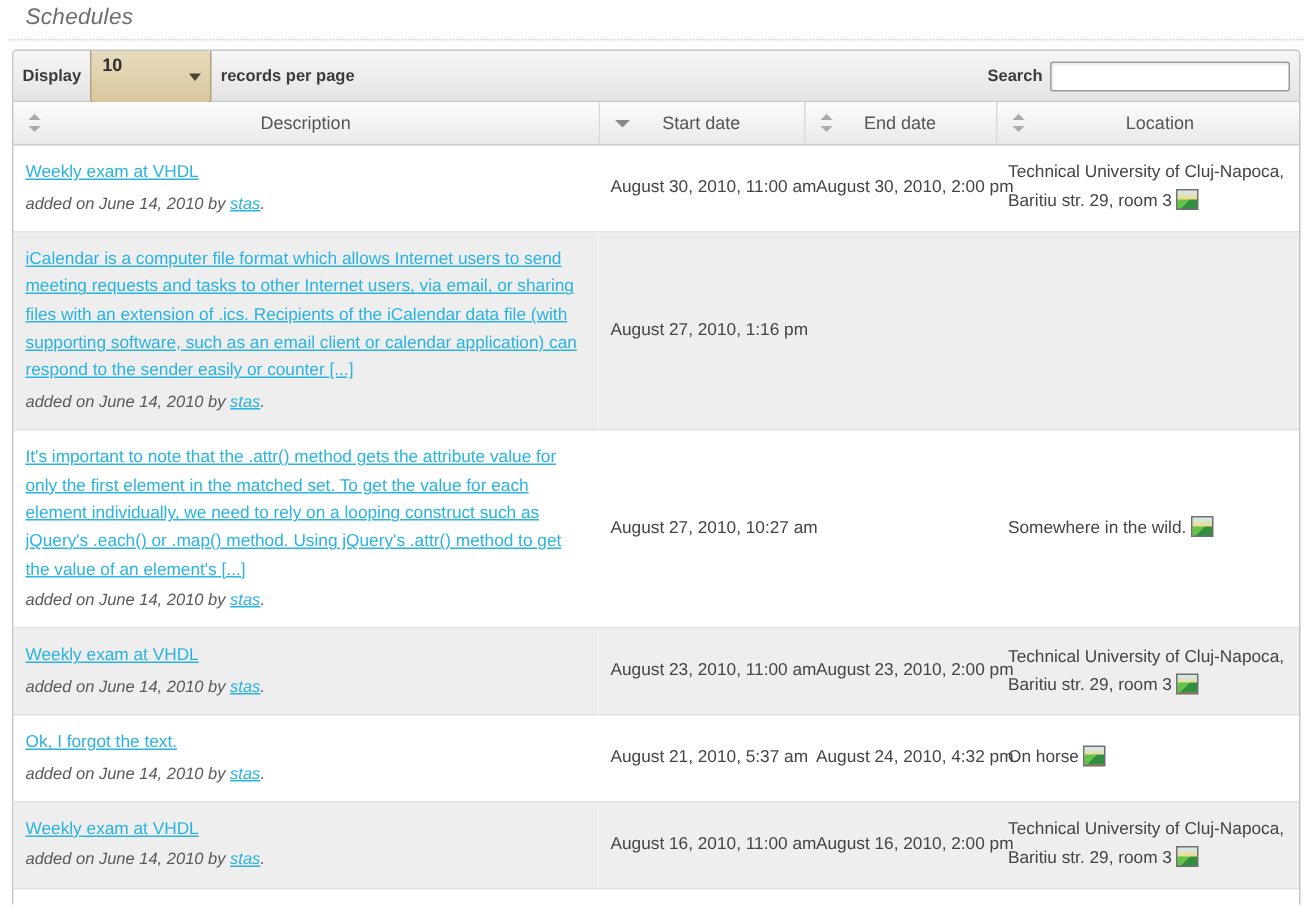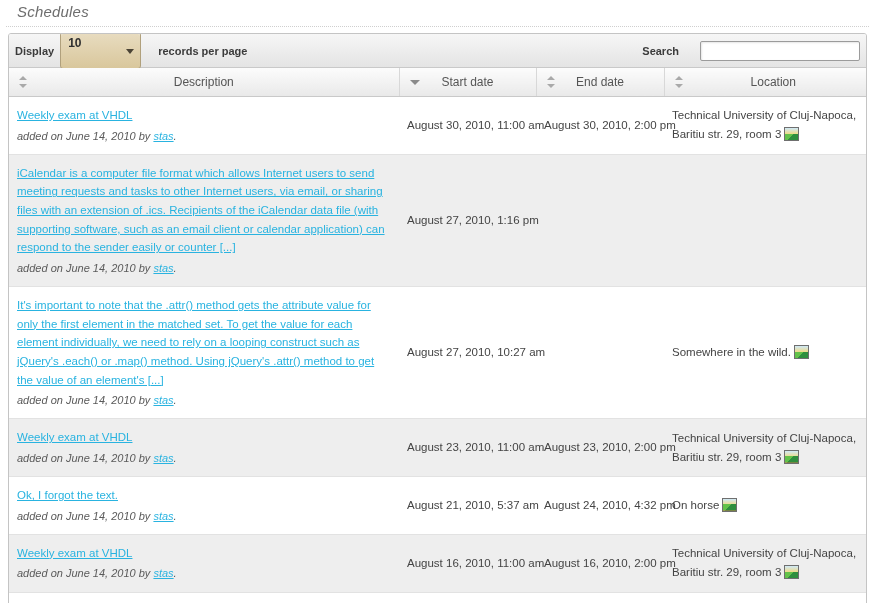--- a/index.html
+++ b/index.html
@@ -49,21 +49,21 @@
     box-sizing: content-box;
   }
   .length-box {
     display: flex;
     align-items: center;
     font-weight: bold;
     font-size: 11px;
     color: #3b3b3b;
   }
   .length-box .lbl { margin-right: 6px; }
-  .length-box .lbl-after { margin-left: 17px; }
+  .length-box .lbl-after { margin-left: 6px; }
 
   .fake-select {
     position: relative;
     display: inline-flex;
     align-items: center;
     min-width: 52px;
     height: 19px;
     padding: 0 20px 16px 7px;
     background: linear-gradient(to bottom, #e8dcc0 0%, #d9c79c 100%);
     border: 1px solid #b8a madeup;
@@ -87,21 +87,21 @@
     border-top: 5px solid #4a4335;
   }
 
   .search-box {
     display: flex;
     align-items: center;
     font-weight: bold;
     font-size: 11px;
     color: #3b3b3b;
   }
-  .search-box .lbl { margin-right: 21px; }
+  .search-box .lbl { margin-right: 5px; }
   .search-input {
     width: 152px;
     height: 16px;
     border: 1px solid #9b9b9b;
     border-radius: 2px;
     background: #ffffff;
     padding: 1px 3px;
     font-family: "Liberation Sans", sans-serif;
     font-size: 11px;
     outline: none;

